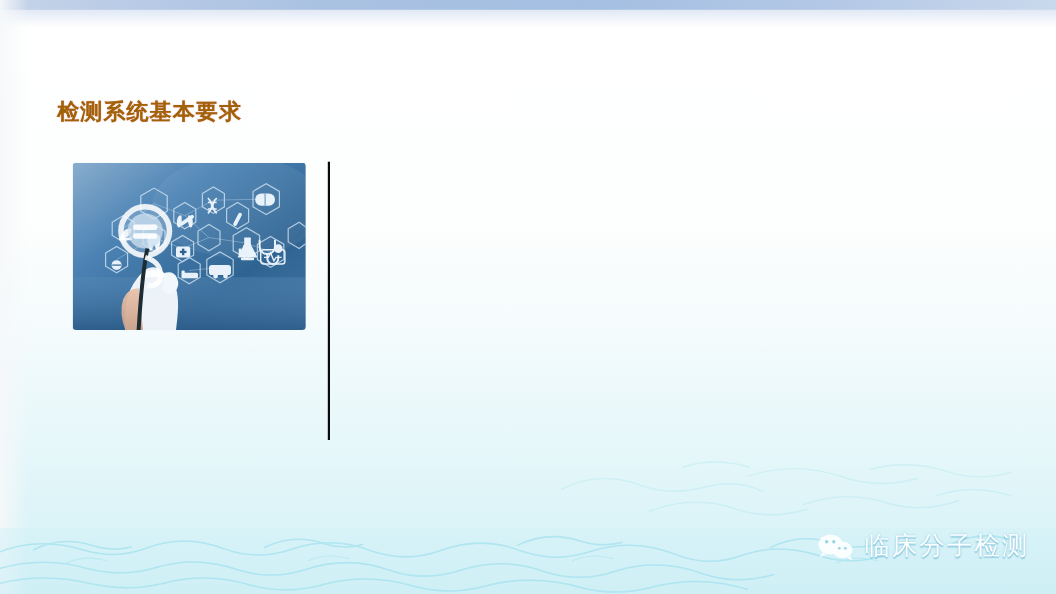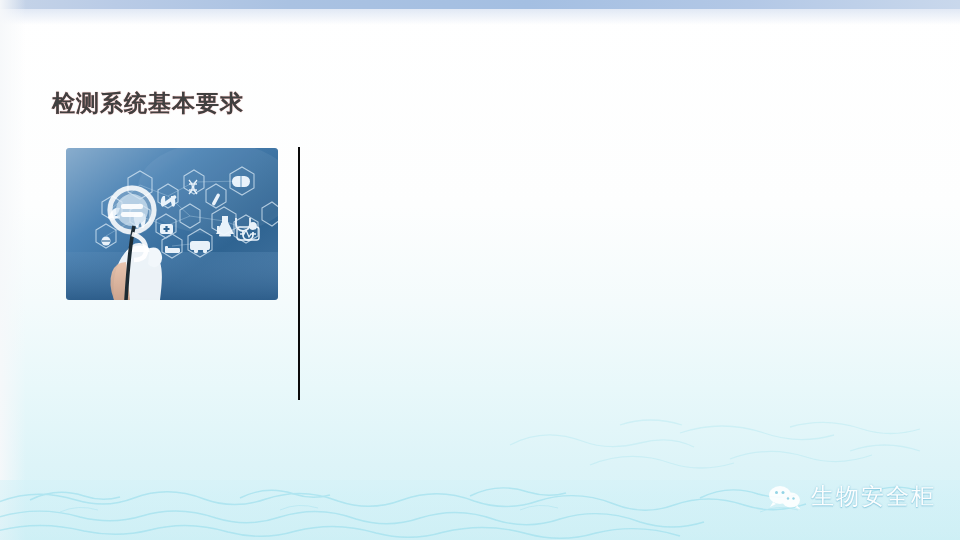--- a/index.html
+++ b/index.html
@@ -55,22 +55,22 @@
 
   
   .waves {
     position:absolute; left:0; bottom:0; width:960px; height:86px;
     pointer-events:none; opacity:.85;
   }
 
   
   .title {
     position:absolute; left:52px; top:88px;
-    font-size:23px; font-weight:bold; letter-spacing:1px;
-    color:#404040;
+    font-size:20px; font-weight:bold; letter-spacing:1px;
+    color:#a16207;
     text-shadow:0 0 1px rgba(200,20,15,.5);
     white-space:nowrap;
   }
 
   
   .pic-wrap {
     position:absolute; left:66px; top:148px;
     width:212px; height:152px;
   }
   .pic {
@@ -335,16 +335,16 @@
     <svg width="34" height="26" viewBox="0 0 34 26">
       <ellipse cx="12" cy="11" rx="11" ry="9" fill="#ffffff" opacity=".95"></ellipse>
       <path d="M5 18 l-3 5 l6 -3 z" fill="#ffffff" opacity=".95"></path>
       <circle cx="8.5" cy="8.5" r="1.5" fill="#8fd2e4"></circle>
       <circle cx="15" cy="8.5" r="1.5" fill="#8fd2e4"></circle>
       <ellipse cx="23" cy="16" rx="9" ry="7.5" fill="#ffffff" opacity=".95"></ellipse>
       <path d="M29.5 21.5 l3 4 l-5.5 -2.3 z" fill="#ffffff" opacity=".95"></path>
       <circle cx="20" cy="14.5" r="1.2" fill="#8fd2e4"></circle>
       <circle cx="25.5" cy="14.5" r="1.2" fill="#8fd2e4"></circle>
     </svg>
-    <span class="wm-text">生物安全柜</span>
+    <span class="wm-text">临床分子检测</span>
   </div>
 
 </div>
 
 </body></html>

